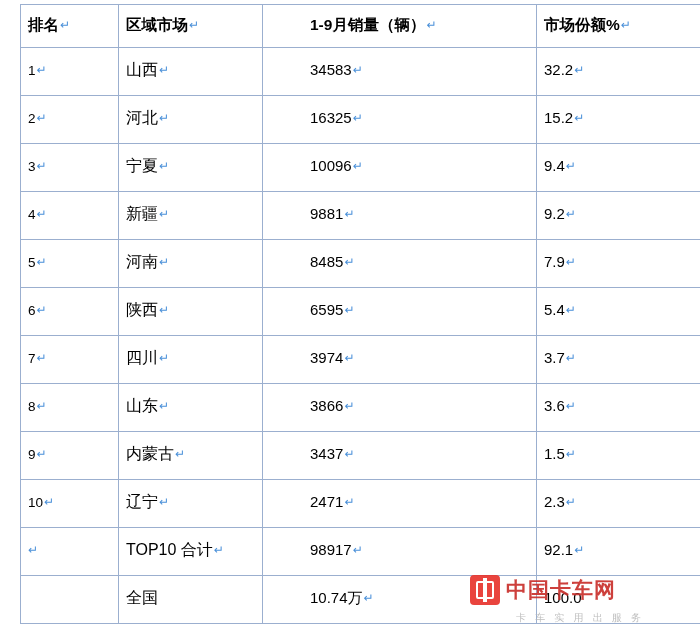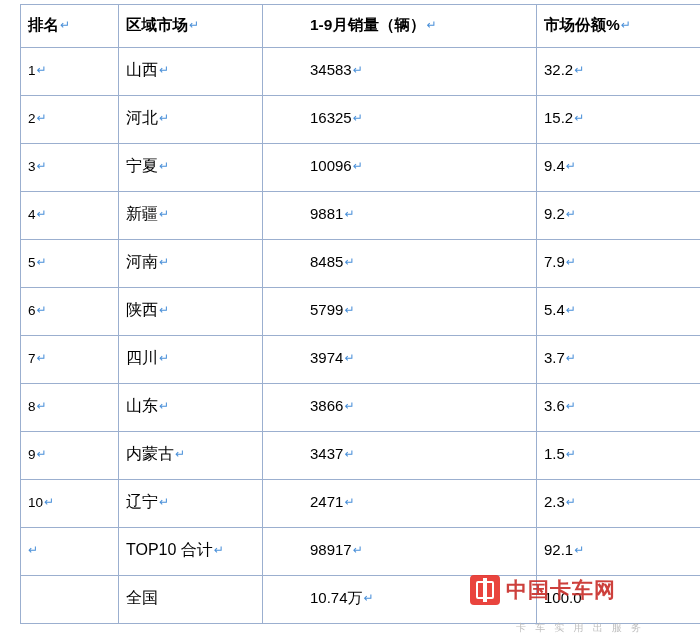--- a/index.html
+++ b/index.html
@@ -132,21 +132,21 @@
     font-size: 21px;
     font-weight: bold;
     color: #c9302c;
     letter-spacing: 1px;
     font-family: Liberation Mono, monospace;
   }
   .wm-sub {
     font-size: 10px;
     color: #b9b9b9;
     letter-spacing: 3px;
-    margin-top: 16px;
+    margin-top: 6px;
     text-align: center;
     font-family: "DejaVu Sans", sans-serif;
   }
 </style>
 </head>
 <body>
 
 <div class="sheet">
   <table class="data-table">
     <colgroup>
@@ -255,21 +255,21 @@
       </tr>
 
       <tr class="body-row">
         <td>
             <div class="cell rank"><span class="cell-txt">6</span><span class="pmark">↵</span></div>
           </td>
         <td>
             <div class="cell region"><span class="cell-txt">陕西</span><span class="pmark">↵</span></div>
           </td>
         <td>
-            <div class="cell sales"><span class="cell-txt">5799</span><span class="pmark">↵</span></div>
+            <div class="cell sales"><span class="cell-txt">6595</span><span class="pmark">↵</span></div>
           </td>
         <td>
             <div class="cell share"><span class="cell-txt">5.4</span><span class="pmark">↵</span></div>
           </td>
       </tr>
 
       <tr class="body-row">
         <td>
             <div class="cell rank"><span class="cell-txt">7</span><span class="pmark">↵</span></div>
           </td>

